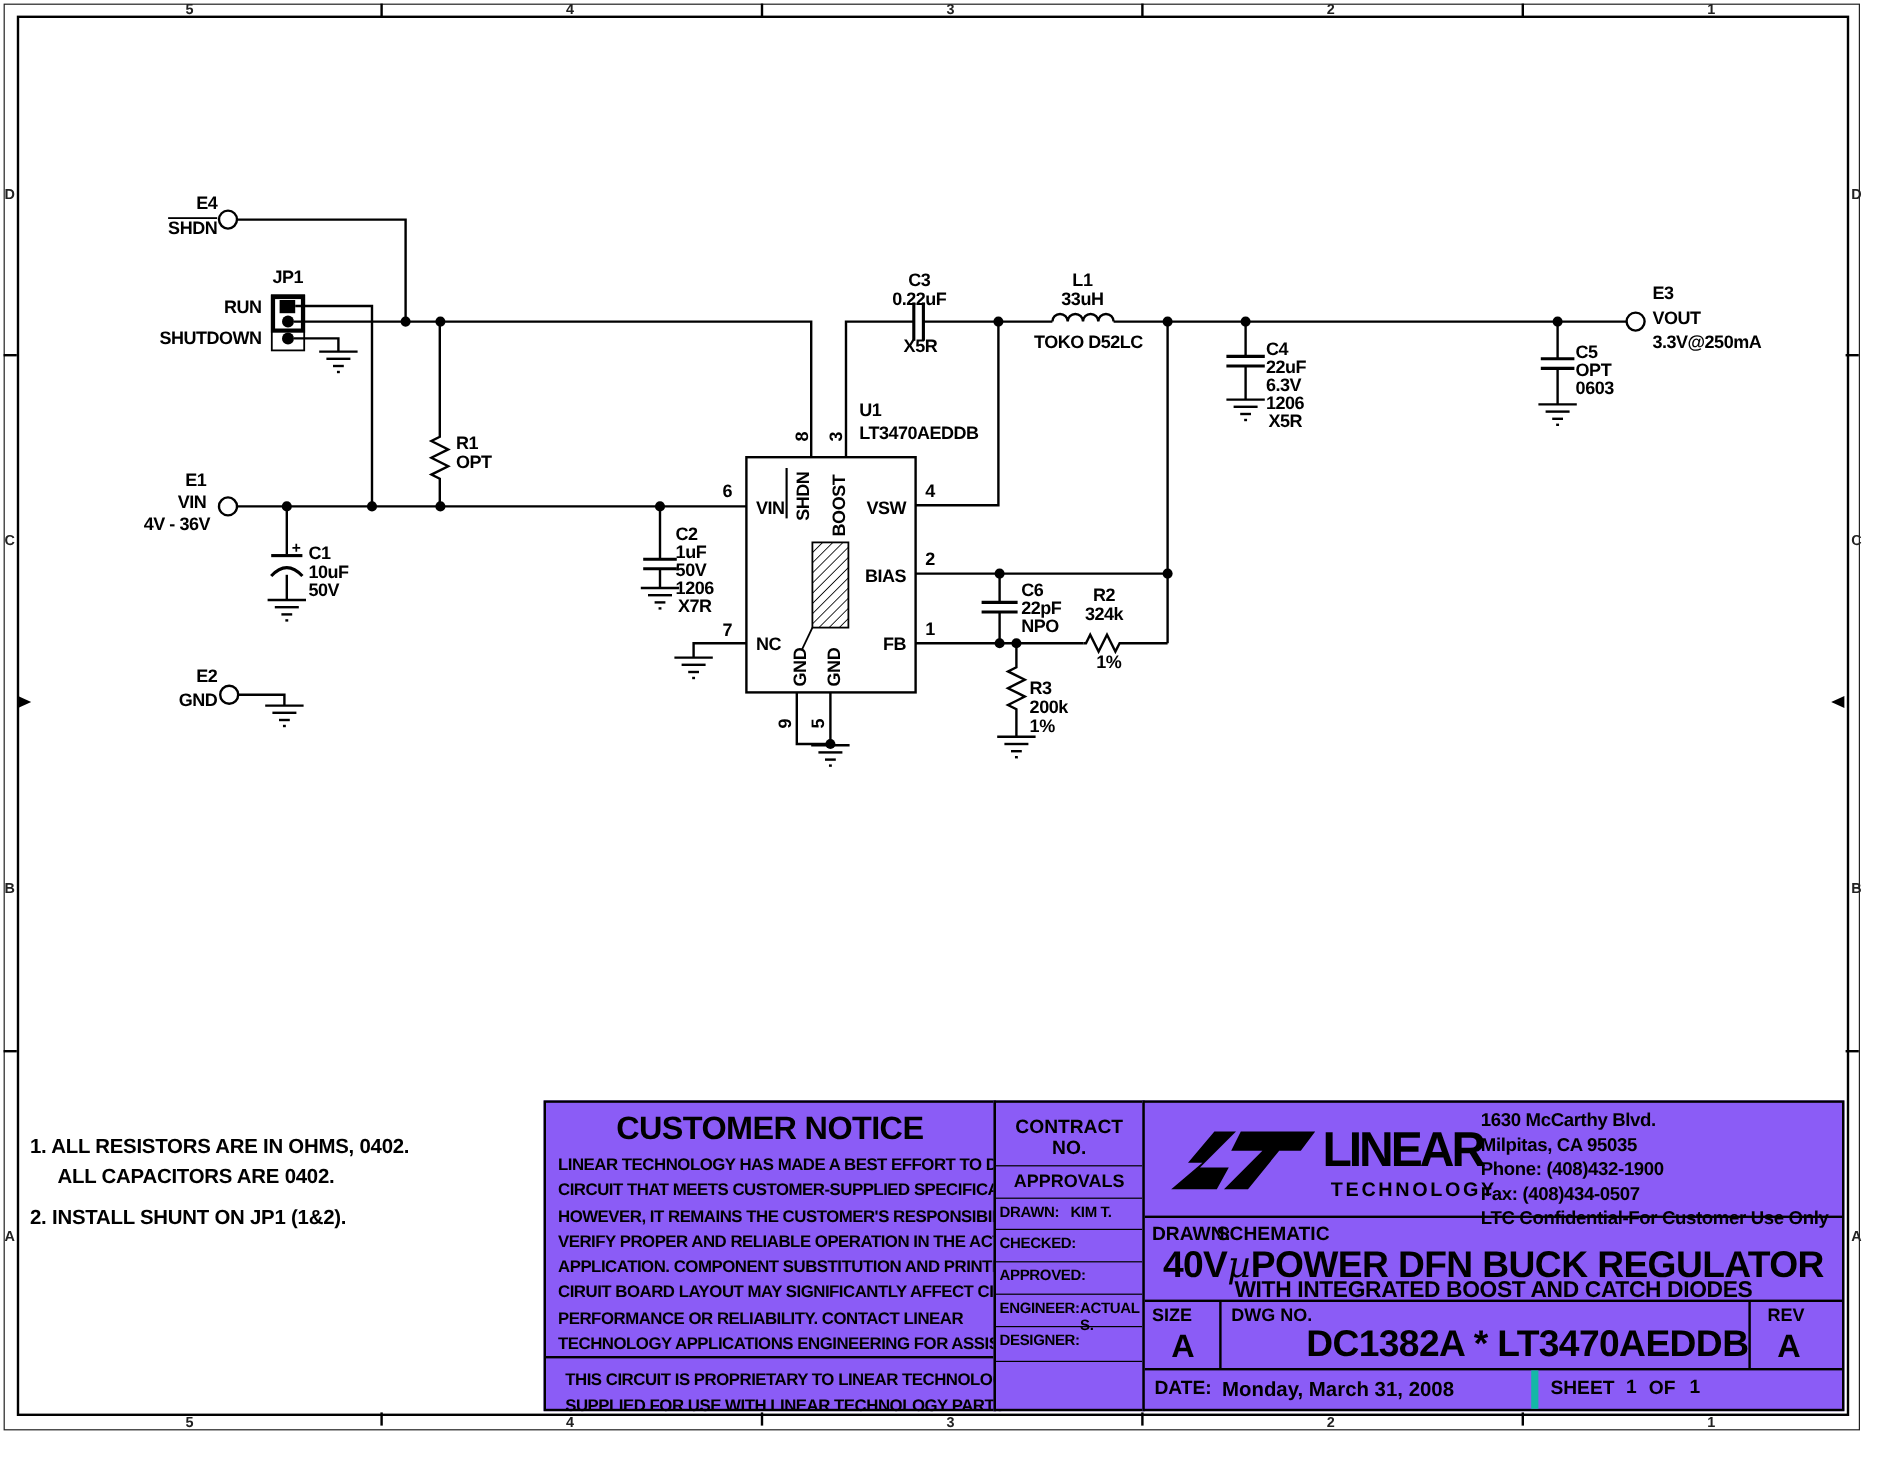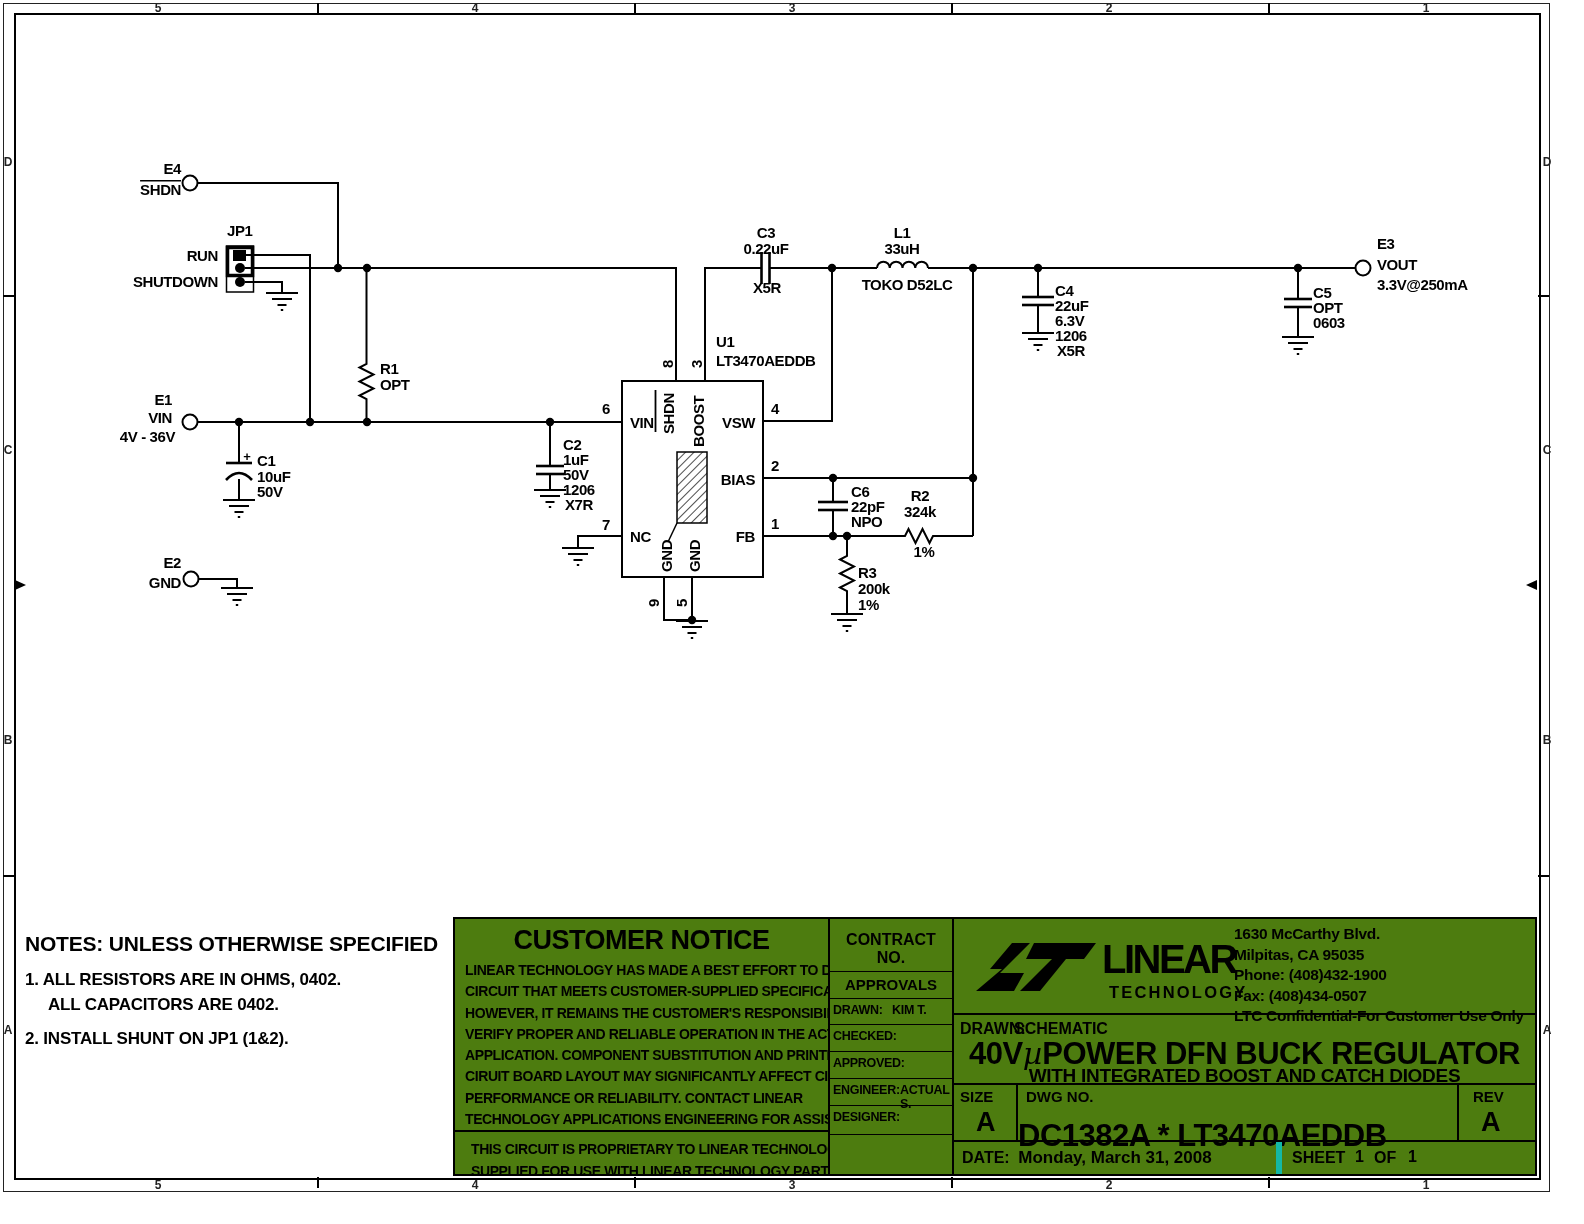--- a/index.html
+++ b/index.html
@@ -12,21 +12,21 @@
   .zone-label { font:bold 12px "Liberation Sans",sans-serif; color:#222; text-align:center; width:40px; }
   .zone-label-v { font:bold 12px "Liberation Sans",sans-serif; color:#222; text-align:center; width:12px; }
   .tickh { background:#000; width:1.5px; height:11px; }
   .tickv { background:#000; height:1.5px; width:11px; }
   .arrow-right { width:0; height:0; border-top:5px solid transparent; border-bottom:5px solid transparent; border-left:11px solid #000; }
   .arrow-left  { width:0; height:0; border-top:5px solid transparent; border-bottom:5px solid transparent; border-right:11px solid #000; }
   
   .notes-title { font:bold 21px "Liberation Sans",sans-serif; letter-spacing:-0.2px; }
   .notes-item  { font:bold 17px "Liberation Sans",sans-serif; letter-spacing:-0.2px; }
   
-  .tb { border:2px solid #000; box-sizing:border-box; background:#4d7c0f; }
+  .tb { border:2px solid #000; box-sizing:border-box; background:#8b5cf6; }
   .cn-title { font:bold 27px "Liberation Sans",sans-serif; text-align:center; letter-spacing:-0.5px; }
   .cn-line  { font:bold 14px "Liberation Sans",sans-serif; line-height:21.3px; letter-spacing:-0.4px; white-space:nowrap; }
   .cn-foot  { font:bold 14px "Liberation Sans",sans-serif; line-height:22px; letter-spacing:-0.4px; white-space:nowrap; }
   .ap-row { box-sizing:border-box; border-bottom:1.5px solid #000; position:relative; }
   .ap-big { font:bold 16px "Liberation Sans",sans-serif; text-align:center; }
   .ap-mid { font:bold 15px "Liberation Sans",sans-serif; text-align:center; }
   .ap-lab { font:bold 12.5px "Liberation Sans",sans-serif; letter-spacing:-0.3px; }
   .addr { font:bold 15.5px "Liberation Sans",sans-serif; line-height:20.5px; letter-spacing:-0.3px; white-space:nowrap; }
   .wordmark { font:bold 40px "Liberation Sans",sans-serif; letter-spacing:-2.5px; transform:scaleY(1.02); transform-origin:left bottom; }
   .wordmark2 { font:bold 16.5px "Liberation Sans",sans-serif; letter-spacing:2.2px; }
@@ -298,21 +298,20 @@
     <text class="t" x="775" y="414" text-anchor="middle">4</text>
     <text class="t" x="775" y="471" text-anchor="middle">2</text>
     <text class="t" x="775" y="529" text-anchor="middle">1</text>
     <text class="t" transform="rotate(-90 673 368)" x="673" y="368">8</text>
     <text class="t" transform="rotate(-90 702 368)" x="702" y="368">3</text>
     <text class="t" transform="rotate(-90 659 607)" x="659" y="607">9</text>
     <text class="t" transform="rotate(-90 687 607)" x="687" y="607">5</text>
   </svg>
 
   <div class="abs" style="left:25px;top:932px;width:430px;">
-    <div class="notes-title">NOTES:  UNLESS OTHERWISE SPECIFIED</div>
     <div class="notes-item" style="margin-top:14px;">1.  ALL RESISTORS ARE IN OHMS, 0402.</div>
     <div class="notes-item" style="margin-top:5px;margin-left:23px;">ALL CAPACITORS ARE 0402.</div>
     <div class="notes-item" style="margin-top:14px;">2.  INSTALL SHUNT ON JP1 (1&amp;2).</div>
   </div>
 
   <div class="abs tb" style="left:453px;top:917px;width:377px;height:259px;">
     <div class="cn-title" style="margin-top:6px;">CUSTOMER NOTICE</div>
     <div style="padding:4px 0 0 10px;">
       <div class="cn-line">LINEAR TECHNOLOGY HAS MADE A BEST EFFORT TO DESIGN A</div>
       <div class="cn-line">CIRCUIT THAT MEETS CUSTOMER-SUPPLIED SPECIFICATIONS;</div>
@@ -383,21 +382,21 @@
       <div class="tt-sub" style="position:absolute;left:0;right:0;top:50px;text-align:center;">WITH INTEGRATED BOOST AND CATCH DIODES</div>
     </div>
 
     <div style="position:relative;height:57px;border-bottom:2px solid #000;box-sizing:border-box;display:flex;">
       <div style="width:64px;border-right:2px solid #000;box-sizing:border-box;position:relative;">
         <div class="cell-lab" style="position:absolute;left:6px;top:3px;">SIZE</div>
         <div class="big-letter" style="position:absolute;left:22px;top:22px;">A</div>
       </div>
       <div style="flex:1;border-right:2px solid #000;box-sizing:border-box;position:relative;">
         <div class="cell-lab" style="position:absolute;left:8px;top:3px;text-align:center;">DWG NO.</div>
-        <div class="dwg-no" style="position:absolute;left:0;right:0;top:17px;text-align:left;margin-top:16px;">DC1382A * LT3470AEDDB</div>
+        <div class="dwg-no" style="position:absolute;left:0;right:0;top:17px;text-align:right;">DC1382A * LT3470AEDDB</div>
       </div>
       <div style="width:76px;position:relative;">
         <div class="cell-lab" style="position:absolute;left:14px;top:3px;">REV</div>
         <div class="big-letter" style="position:absolute;left:22px;top:22px;">A</div>
       </div>
     </div>
 
     <div style="position:relative;height:32px;display:flex;">
       <div style="width:328px;border-right:6px solid #14b8a6;box-sizing:border-box;position:relative;">
         <span class="date-lab" style="position:absolute;left:8px;top:7px;">DATE:</span>

